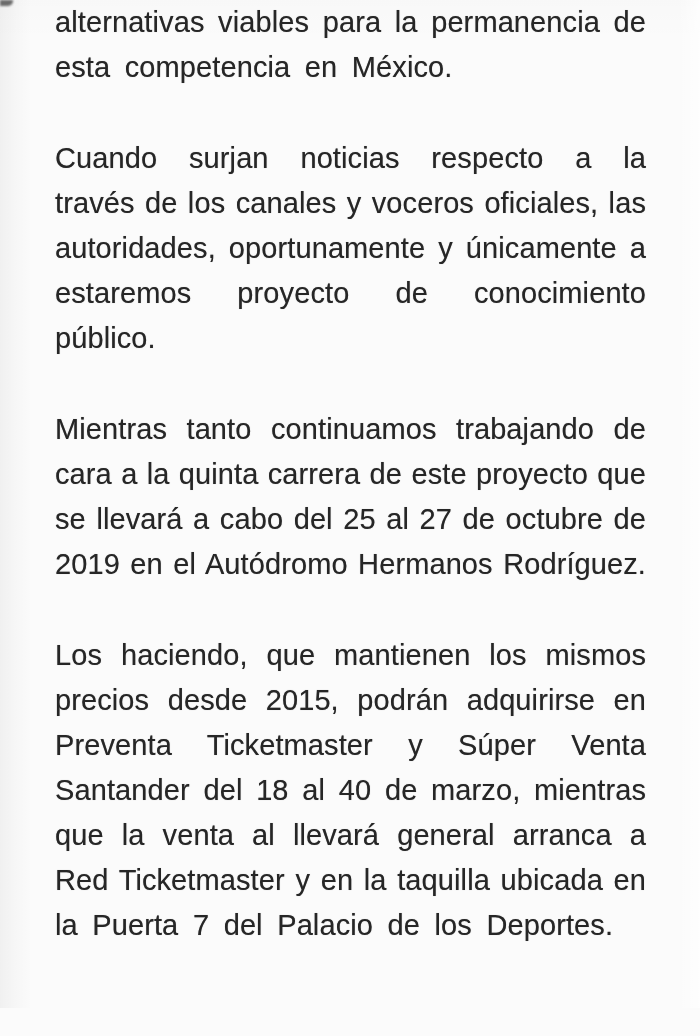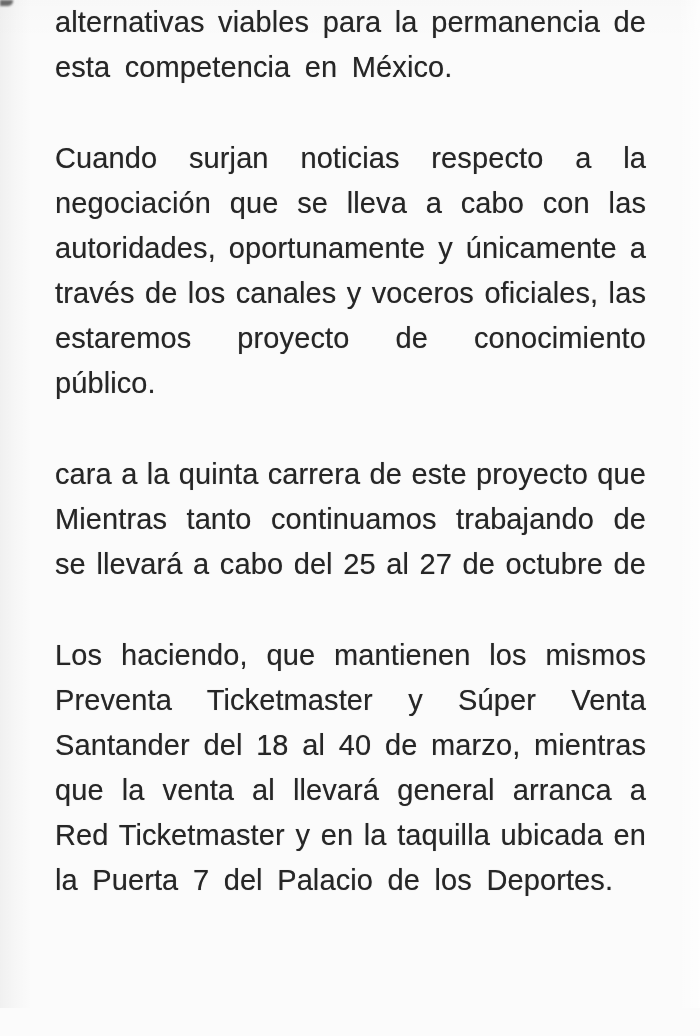--- a/index.html
+++ b/index.html
@@ -66,33 +66,34 @@
 
 <div class="page">
   <div class="corner-artifact"></div>
   <div class="text-block" style="color: rgb(38, 38, 38);">
       <div class="paragraph">
         <div class="line j">alternativas viables para la permanencia de</div>
         <div class="line last">esta competencia en México.</div>
       </div>
       <div class="paragraph">
         <div class="line j">Cuando surjan noticias respecto a la</div>
-        <div class="line j">negociación que se lleva a cabo con las</div>
+        <div class="line j">través de los canales y voceros oficiales, las</div>
         <div class="line j">autoridades, oportunamente y únicamente a</div>
-        <div class="line j">través de los canales y voceros oficiales, las</div>
         <div class="line j">estaremos proyecto de conocimiento</div>
         <div class="line last">público.</div>
       </div>
       <div class="paragraph">
+        <div class="line j">Mientras tanto continuamos trabajando de</div>
         <div class="line j">cara a la quinta carrera de este proyecto que</div>
-        <div class="line j">Mientras tanto continuamos trabajando de</div>
         <div class="line j">se llevará a cabo del 25 al 27 de octubre de</div>
+        <div class="line j">2019 en el Autódromo Hermanos Rodríguez.</div>
       </div>
       <div class="paragraph">
         <div class="line j">Los haciendo, que mantienen los mismos</div>
+        <div class="line j">precios desde 2015, podrán adquirirse en</div>
         <div class="line j">Preventa Ticketmaster y Súper Venta</div>
         <div class="line j">Santander del 18 al 40 de marzo, mientras</div>
         <div class="line j">que la venta al llevará general arranca a</div>
         <div class="line j">Red Ticketmaster y en la taquilla ubicada en</div>
         <div class="line last">la Puerta 7 del Palacio de los Deportes.</div>
       </div>
     </div>
 </div>
 
 </body></html>

